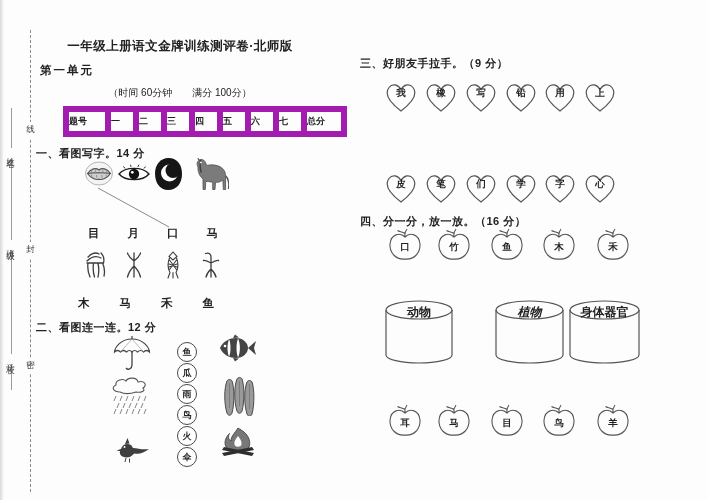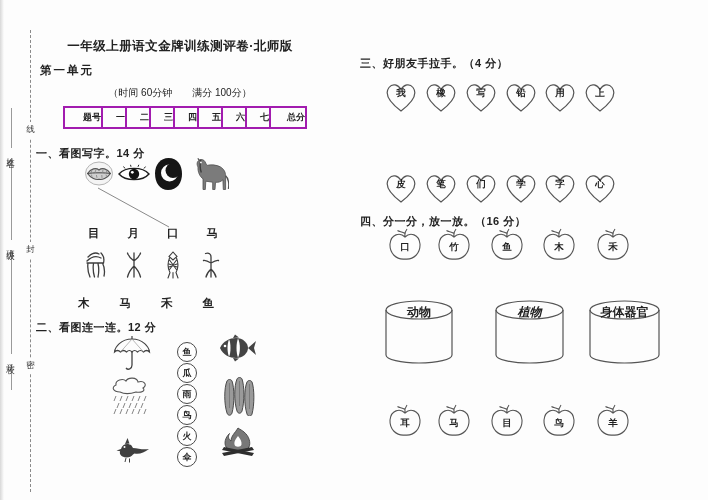--- a/index.html
+++ b/index.html
@@ -20,21 +20,21 @@
   .title{position:absolute;left:40px;top:38px;width:280px;text-align:center;
         font-size:12.5px;font-weight:bold;letter-spacing:0.5px;}
   .subtitle{position:absolute;left:40px;top:63px;width:280px;text-align:left;
         font-size:11.5px;font-weight:bold;letter-spacing:2px;}
   .exam-info{position:absolute;left:40px;top:86px;width:280px;text-align:center;
         font-size:10px;font-weight:normal;}
 
   
   table.score{position:absolute;left:63px;top:106px;border-collapse:collapse;
         table-layout:fixed;border:1.5px solid #333;}
-  table.score td{border:2px solid #a21caf;height:19px;text-align:right;
+  table.score td{border:6px solid #a21caf;height:19px;text-align:left;
         font-size:9px;font-weight:bold;padding:0;}
 
   .sec-heading{position:absolute;font-size:11px;font-weight:bold;letter-spacing:0.5px;white-space:nowrap;}
   .char-row{position:absolute;display:flex;justify-content:space-between;
         font-size:11.5px;font-weight:bold;}
   .img{position:absolute;}
 
   
   .circle-char{position:absolute;left:177px;width:18px;height:18px;border:1.3px solid #4a4a4a;
         border-radius:50%;display:flex;align-items:center;justify-content:center;
@@ -214,21 +214,21 @@
     <path d="M8.5,7 V32 M18.5,5 V30 M28.5,8 V33" stroke="#6e6e6e" stroke-width="0.7"></path>
   </svg>
 
   <svg class="img" style="left:216px;top:427px;" width="44" height="33" viewBox="0 0 44 33">
     <path d="M22,1 C19,6 15,9 15,14 C12,12 12,9 13.5,6.5 C9,11 8,16 10,20 C12.5,24.5 31,24.5 33,20 C35,15.5 33,9 28,5 C26.5,3.5 24,2.5 22,1 Z" fill="#787878" stroke="#444" stroke-width="0.9"></path>
     <path d="M22,9 C20,12 18,14 18.5,17.5 C19,20.5 25,20.5 25.5,17.5 C26,14.5 24,11.5 22,9 Z" fill="#fff"></path>
     <path d="M6,26 L36,20 L38,23 L8,29 Z" fill="#2e2e2e"></path>
     <path d="M8,20 L38,26 L36,29 L6,23 Z" fill="#2e2e2e"></path>
   </svg>
 
-  <div class="sec-heading" style="left:360px;top:56px;">三、好朋友手拉手。（4 分）</div>
+  <div class="sec-heading" style="left:360px;top:56px;">三、好朋友手拉手。（9 分）</div>
 
   <div>
     <div class="heart" style="left:382px;top:80px;">
       <svg width="38" height="34" viewBox="0 0 38 34">
           <path d="M19,31 C6.5,21.5 2.5,13.5 7,7.5 C10.5,3 16,4.5 19,9.5 C22,4.5 27.5,3 31,7.5 C35.5,13.5 31.5,21.5 19,31 Z" fill="none" stroke="#555" stroke-width="1.2"></path>
         </svg>
       <span>我</span>
     </div>
     <div class="heart" style="left:422px;top:80px;">
       <svg width="38" height="34" viewBox="0 0 38 34">
@@ -343,21 +343,21 @@
     </svg>
     <span>动物</span>
   </div>
   <div class="cylinder" style="left:494px;top:299px;width:71px;height:66px;font-style:italic;">
     <svg width="71" height="66" viewBox="0 0 71 66">
       <path d="M2,11 V56 A33.5,8 0 0 0 69,56 V11" fill="none" stroke="#555" stroke-width="1.2"></path>
       <ellipse cx="35.5" cy="11" rx="33.5" ry="9" fill="none" stroke="#555" stroke-width="1.2"></ellipse>
     </svg>
     <span>植物</span>
   </div>
-  <div class="cylinder" style="left:588px;top:299px;width:73px;height:66px;">
+  <div class="cylinder" style="left:568px;top:299px;width:73px;height:66px;">
     <svg width="73" height="66" viewBox="0 0 73 66">
       <path d="M2,11 V56 A34.5,8 0 0 0 71,56 V11" fill="none" stroke="#555" stroke-width="1.2"></path>
       <ellipse cx="36.5" cy="11" rx="34.5" ry="9" fill="none" stroke="#555" stroke-width="1.2"></ellipse>
     </svg>
     <span>身体器官</span>
   </div>
 
   <div>
     <div class="apple" style="left:386px;top:404px;">
       <svg width="38" height="35" viewBox="0 0 38 35">

